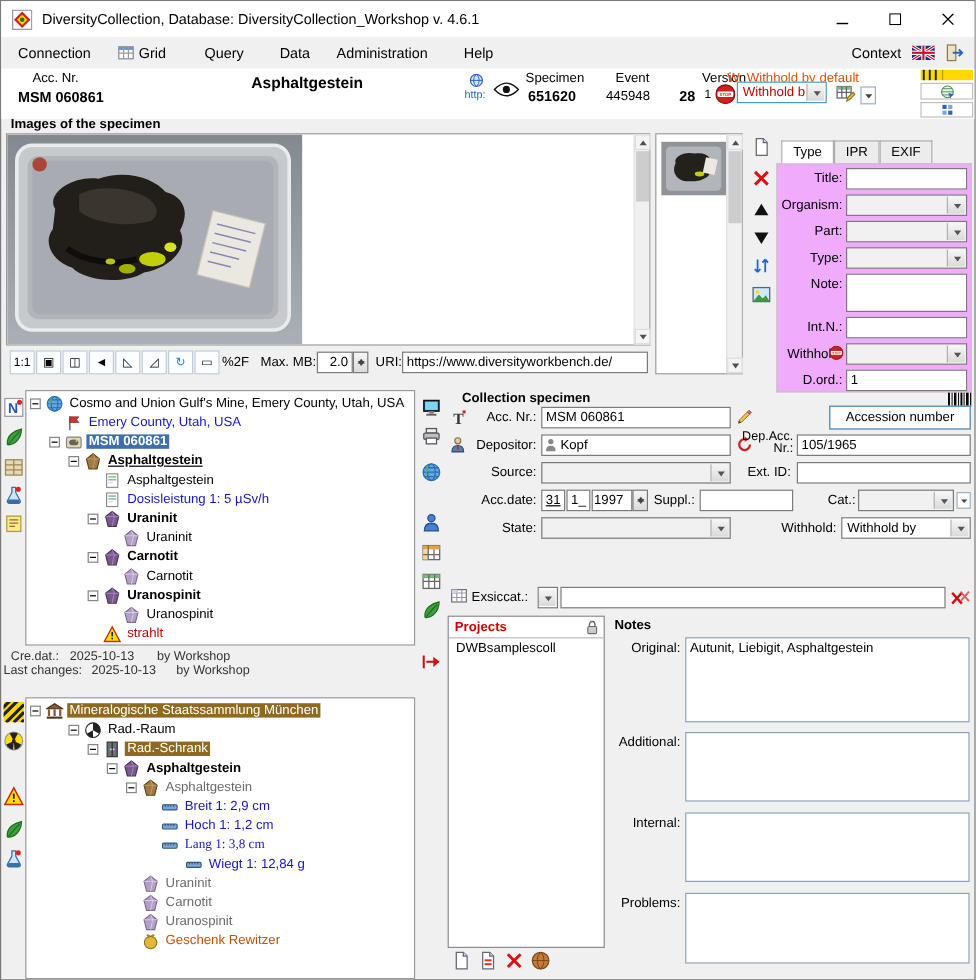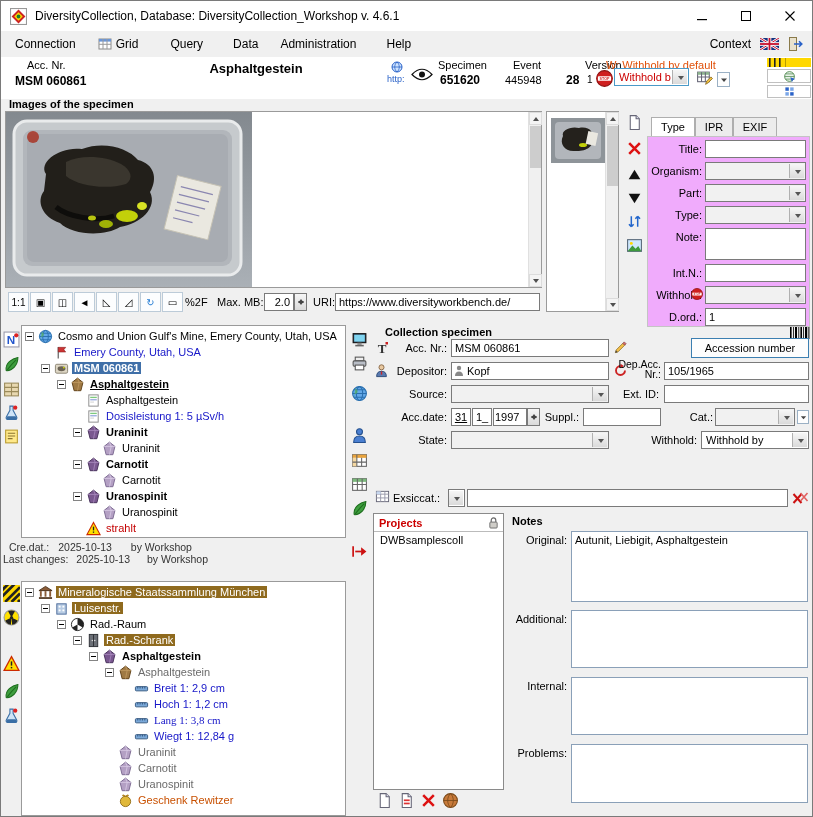--- a/index.html
+++ b/index.html
@@ -752,33 +752,20 @@
           <svg viewBox="0 0 16 16">
             <path d="M1 6 L8 1.5 L15 6 Z" fill="#8a5c38" stroke="#4a2f18"></path>
             <rect x="2" y="6.5" width="2" height="6" fill="#8a5c38"></rect>
             <rect x="7" y="6.5" width="2" height="6" fill="#8a5c38"></rect>
             <rect x="12" y="6.5" width="2" height="6" fill="#8a5c38"></rect>
             <rect x="1" y="13" width="14" height="1.8" fill="#4a2f18"></rect>
           </svg>
         </span>
         <span class="tlabel brown">Mineralogische Staatssammlung München</span>
       </div>
-      <div class="trow" style="padding-left: 19px;">
-        <span class="texp"></span>
-        <span class="tic">
-          <svg viewBox="0 0 16 16">
-            <rect x="3" y="3" width="10" height="11" fill="#b8cce4" stroke="#4a6a9a"></rect>
-            <rect x="5" y="5" width="2" height="2" fill="#fff"></rect>
-            <rect x="9" y="5" width="2" height="2" fill="#fff"></rect>
-            <rect x="5" y="9" width="2" height="2" fill="#fff"></rect>
-            <rect x="9" y="9" width="2" height="2" fill="#fff"></rect>
-          </svg>
-        </span>
-        <span class="tlabel brown">Luisenstr.</span>
-      </div>
       <div class="trow" style="padding-left: 35px;">
         <span class="texp"></span>
         <span class="tic">
           <svg viewBox="0 0 16 16">
             <circle cx="8" cy="8" r="6.5" fill="#fff" stroke="#222"></circle>
             <path d="M8 8 L8 1.5 A6.5 6.5 0 0 1 13.6 11.2 Z" fill="#222"></path>
             <path d="M8 8 L2.4 11.2 A6.5 6.5 0 0 0 8 14.5 Z" fill="#222"></path>
           </svg>
         </span>
         <span class="tlabel">Rad.-Raum</span>
@@ -838,21 +825,21 @@
       <div class="trow" style="padding-left: 99px; font-family: Liberation Serif, serif;">
         <span class="texp-sp"></span>
         <span class="tic">
           <svg viewBox="0 0 16 16">
             <rect x="1.5" y="6" width="13" height="4.5" rx="1" fill="#7aa8d8" stroke="#33567e"></rect>
             <path d="M4 6 V8 M6.5 6 V8 M9 6 V8 M11.5 6 V8" stroke="#33567e"></path>
           </svg>
         </span>
         <span class="tlabel blue">Lang 1: 3,8 cm</span>
       </div>
-      <div class="trow" style="padding-left: 99px;">
+      <div class="trow" style="padding-left: 99px; margin-left: 20px;">
         <span class="texp-sp"></span>
         <span class="tic">
           <svg viewBox="0 0 16 16">
             <rect x="1.5" y="6" width="13" height="4.5" rx="1" fill="#7aa8d8" stroke="#33567e"></rect>
             <path d="M4 6 V8 M6.5 6 V8 M9 6 V8 M11.5 6 V8" stroke="#33567e"></path>
           </svg>
         </span>
         <span class="tlabel blue">Wiegt 1: 12,84 g</span>
       </div>
       <div class="trow" style="padding-left: 83px;">

